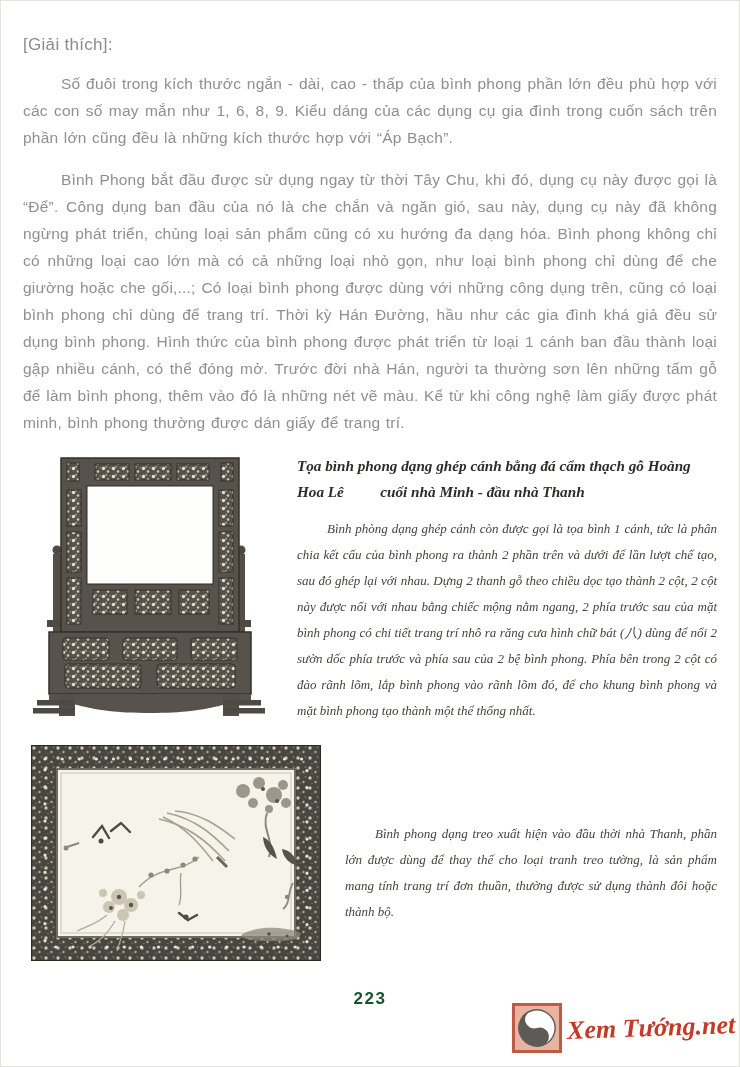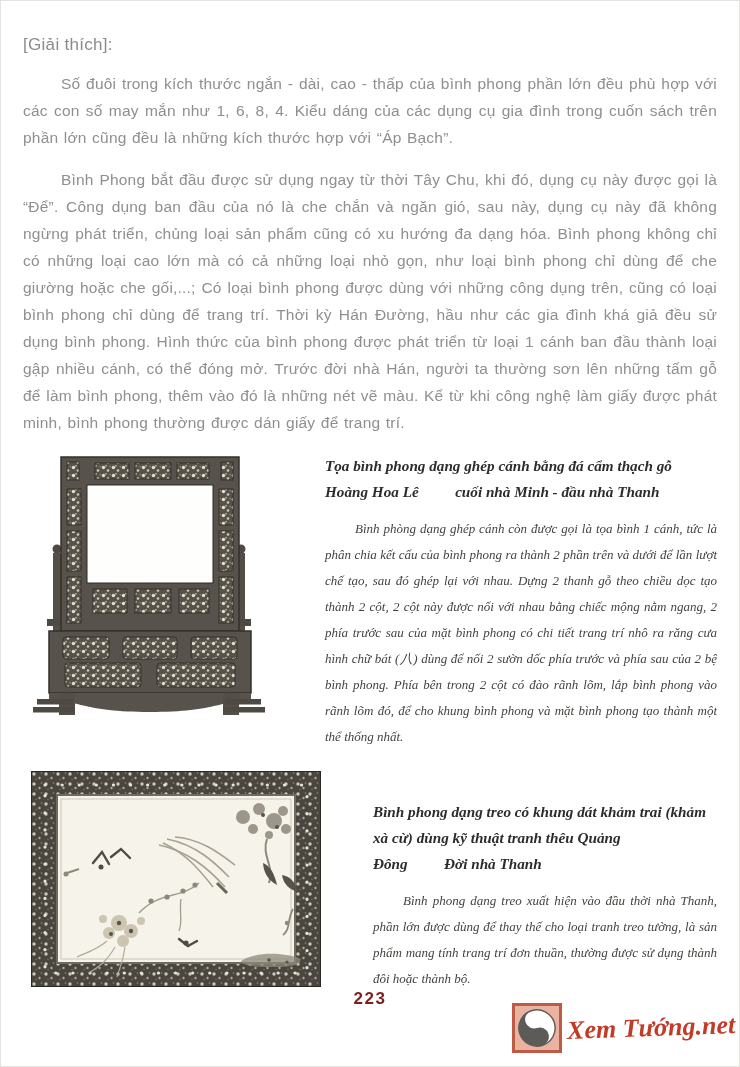--- a/index.html
+++ b/index.html
@@ -21,21 +21,21 @@
   p.body-par {
     margin:15px 0 0 0;
     font-size:15.5px;
     line-height:27px;
     color:#8f8f8f;
     text-align:justify;
     text-indent:38px;
     letter-spacing:0.2px;
     word-spacing:1px;
   }
-  .figure-row { display:flex; align-items:flex-start;gap:28px; }
+  .figure-row { display:flex; align-items:center; }
   .fig1 { margin-top:13px; }
   .fig2 { margin-top:21px; }
   .fig-img { flex:none; }
   .fig1 .fig-img { width:236px; height:274px; margin-left:8px; }
   .fig2 .fig-img { width:290px; height:216px; margin-left:8px; }
   .fig-col { flex:1; font-family:"Liberation Serif", serif; }
   .fig1 .fig-col { margin-left:30px; padding-top:4px; }
   .fig2 .fig-col { margin-left:24px; padding-top:28px; }
   .fig-caption {
     font-style:italic;
@@ -53,21 +53,21 @@
     color:#45423e;
     text-align:justify;
     text-indent:30px;
   }
   .page-number {
     position:absolute;
     left:0; right:0; top:988px;
     text-align:center;
     font-size:17px;
     font-weight:bold;
-    color:#7f1d1d;
+    color:#14532d;
     letter-spacing:1.5px;
   }
   .watermark {
     position:absolute;
     right:4px; top:1002px;
     display:flex;
     align-items:center;
   }
   .wm-box {
     width:50px; height:50px;
@@ -87,21 +87,21 @@
     white-space:nowrap;
   }
 </style>
 </head>
 <body>
 
 <div class="page">
 
   <div class="heading">[Giải thích]:</div>
 
-  <p class="body-par">Số đuôi trong kích thước ngắn - dài, cao - thấp của bình phong phần lớn đều phù hợp với các con số may mắn như 1, 6, 8, 4. Kiểu dáng của các dụng cụ gia đình trong cuốn sách trên phần lớn cũng đều là những kích thước hợp với “Áp Bạch”.</p>
+  <p class="body-par">Số đuôi trong kích thước ngắn - dài, cao - thấp của bình phong phần lớn đều phù hợp với các con số may mắn như 1, 6, 8, 9. Kiểu dáng của các dụng cụ gia đình trong cuốn sách trên phần lớn cũng đều là những kích thước hợp với “Áp Bạch”.</p>
   <p class="body-par">Bình Phong bắt đầu được sử dụng ngay từ thời Tây Chu, khi đó, dụng cụ này được gọi là “Để”. Công dụng ban đầu của nó là che chắn và ngăn gió, sau này, dụng cụ này đã không ngừng phát triển, chủng loại sản phẩm cũng có xu hướng đa dạng hóa. Bình phong không chỉ có những loại cao lớn mà có cả những loại nhỏ gọn, như loại bình phong chỉ dùng để che giường hoặc che gối,...; Có loại bình phong được dùng với những công dụng trên, cũng có loại bình phong chỉ dùng để trang trí. Thời kỳ Hán Đường, hầu như các gia đình khá giả đều sử dụng bình phong. Hình thức của bình phong được phát triển từ loại 1 cánh ban đầu thành loại gập nhiều cánh, có thể đóng mở. Trước đời nhà Hán, người ta thường sơn lên những tấm gỗ để làm bình phong, thêm vào đó là những nét vẽ màu. Kể từ khi công nghệ làm giấy được phát minh, bình phong thường được dán giấy để trang trí.</p>
 
   <div class="figure-row fig1">
     <div class="fig-img">
       <svg viewBox="0 0 236 274" width="236" height="274" xmlns="http://www.w3.org/2000/svg">
         <defs>
           <pattern id="carv" width="10" height="8" patternUnits="userSpaceOnUse">
             <rect width="10" height="8" fill="#565149"></rect>
             <circle cx="2.5" cy="2.5" r="1.7" fill="#e6e1d4"></circle>
             <circle cx="7" cy="5.5" r="1.3" fill="#cfc8b9"></circle>
@@ -249,23 +249,20 @@
 
         <path d="M262,138 c-6,10 -2,20 -10,26" fill="none" stroke="#8e887b" stroke-width="1.8"></path>
         <circle cx="256" cy="152" r="2.2" fill="#8e887b"></circle>
 
         <path d="M210,190 C226,180 252,182 268,187 C272,191 268,196 244,196 C226,196 214,196 210,190 Z" fill="#8e887b" opacity="0.75"></path>
         <circle cx="238" cy="189" r="1.8" fill="#57534a"></circle>
           <circle cx="256" cy="191" r="1.6" fill="#57534a"></circle>
       </svg>
     </div>
     <div class="fig-col">
-      <div class="fig-caption">
-        <span>Bình phong dạng treo có khung dát khảm trai (khảm xà cừ) dùng kỹ thuật tranh thêu Quảng Đông</span><span class="caption-era">Đời nhà Thanh</span>
-      </div>
       <div class="fig-body">Bình phong dạng treo xuất hiện vào đầu thời nhà Thanh, phần lớn được dùng để thay thế cho loại tranh treo tường, là sản phẩm mang tính trang trí đơn thuần, thường được sử dụng thành đôi hoặc thành bộ.</div>
     </div>
   </div>
 
   <div class="page-number">223</div>
 
   <div class="watermark">
     <div class="wm-box">
       <svg viewBox="-22 -22 44 44" width="42" height="42" xmlns="http://www.w3.org/2000/svg">
         <g transform="rotate(-18)">

